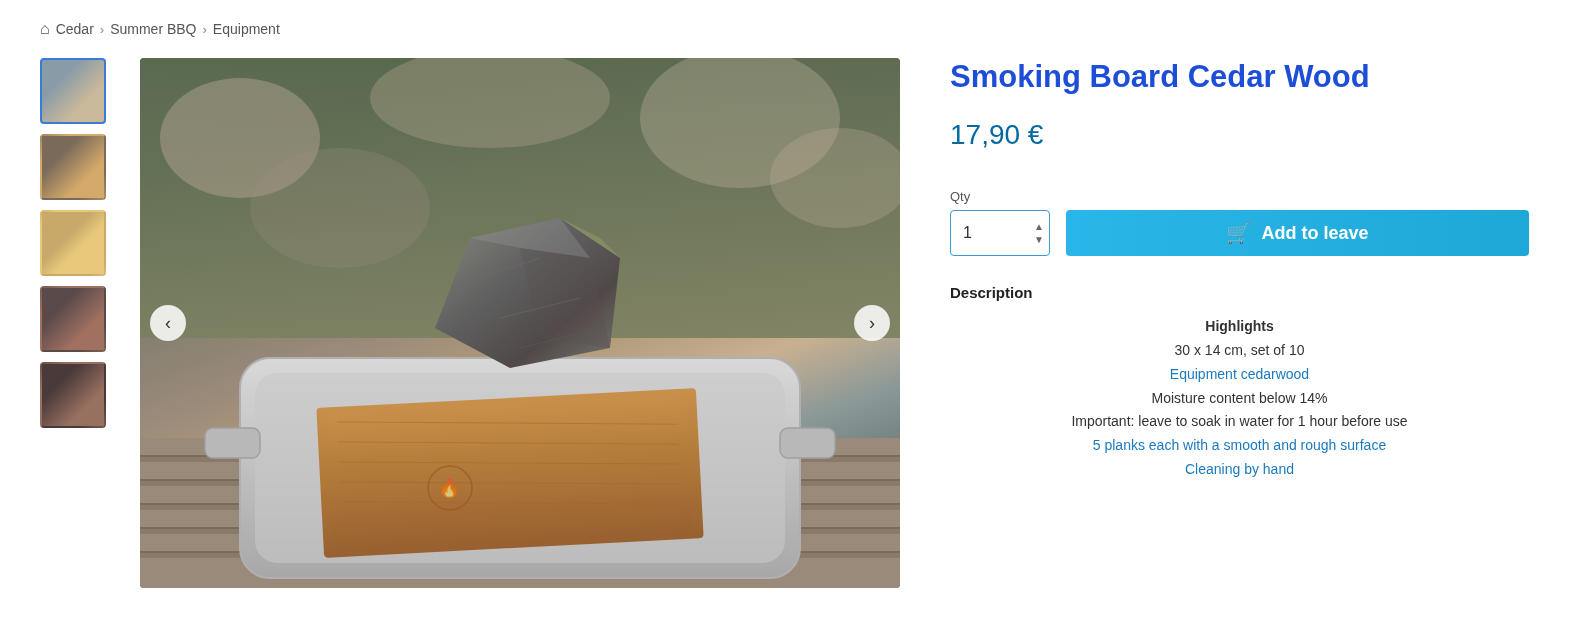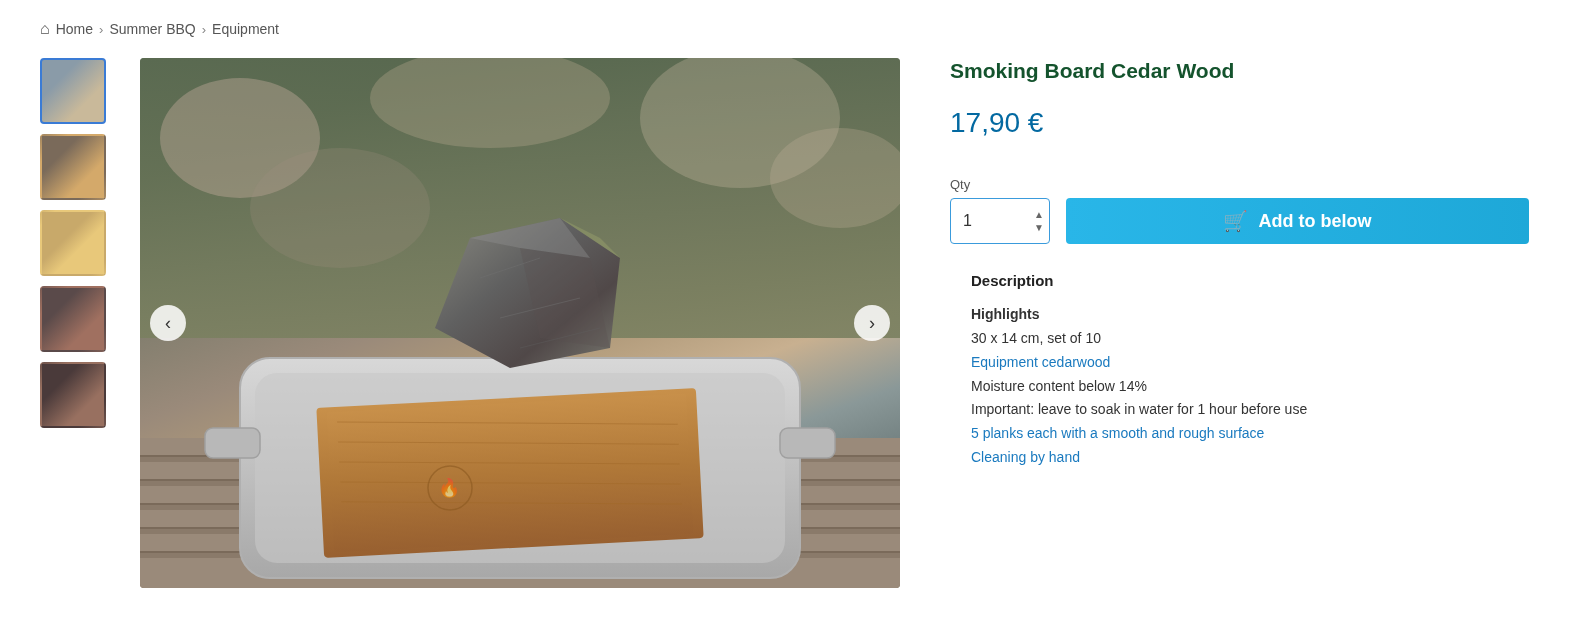--- a/index.html
+++ b/index.html
@@ -129,23 +129,23 @@
     }
     .nav-arrow.left { left: 10px; }
     .nav-arrow.right { right: 10px; }
 
     
     .product-info {
       flex: 1;
       padding-left: 20px;
     }
     .product-title {
-      font-size: 21px;
+      font-size: 31px;
       font-weight: 700;
-      color: #14532d;
+      color: #1d4ed8;
       margin-bottom: 24px;
       line-height: 1.2;
     }
     .product-price {
       font-size: 28px;
       color: #0369a1;
       margin-bottom: 38px;
       font-weight: 400;
     }
     .qty-section {
@@ -211,53 +211,53 @@
       justify-content: center;
       gap: 10px;
     }
     .cart-icon-wrapper {
       font-size: 20px;
     }
 
     
     .description-section {
       margin-top: 28px;
-      margin-left: 21px;
     }
     .description-title {
       font-size: 15px;
       font-weight: 700;
       color: #222;
       margin-bottom: 14px;
     }
     .desc-list {
       list-style: none;
       padding: 0;
     }
     .desc-list li {
       font-size: 14px;
       line-height: 1.7;
       color: #333;
+      text-align: center;
     }
     .desc-list li.blue {
       color: #1a7abf;
     }
     .desc-list li.heading {
       font-weight: 600;
       color: #333;
     }
   </style>
 </head>
 <body>
 
 <div class="page-wrapper">
 
   <nav class="breadcrumb">
     <span class="home-icon">⌂</span>
-    <a href="#">Home</a>
+    <a href="#">Cedar</a>
     <span class="sep">›</span>
     <a href="#">Summer BBQ</a>
     <span class="sep">›</span>
     <span class="current">Equipment</span>
   </nav>
 
   <div class="product-area">
 
     <div class="thumbnails">
       <div class="thumbnail-item active thumb-1"></div>
@@ -371,21 +371,21 @@
         <div class="qty-cart-row">
           <div class="qty-input-wrapper">
             <input type="number" class="qty-input" value="1" min="1" style="">
             <div class="qty-spinners">
               <button class="qty-spin-btn">▲</button>
               <button class="qty-spin-btn">▼</button>
             </div>
           </div>
           <button class="add-to-cart-btn">
             <span class="cart-icon-wrapper">🛒</span>
-            <span>Add to below</span>
+            <span>Add to leave</span>
           </button>
         </div>
       </div>
 
       <div class="description-section">
         <div class="description-title">Description</div>
         <ul class="desc-list" id="desc-list">
         <li class="heading">Highlights</li>
             <li>30 x 14 cm, set of 10</li>
             <li class="blue">Equipment cedarwood</li>

